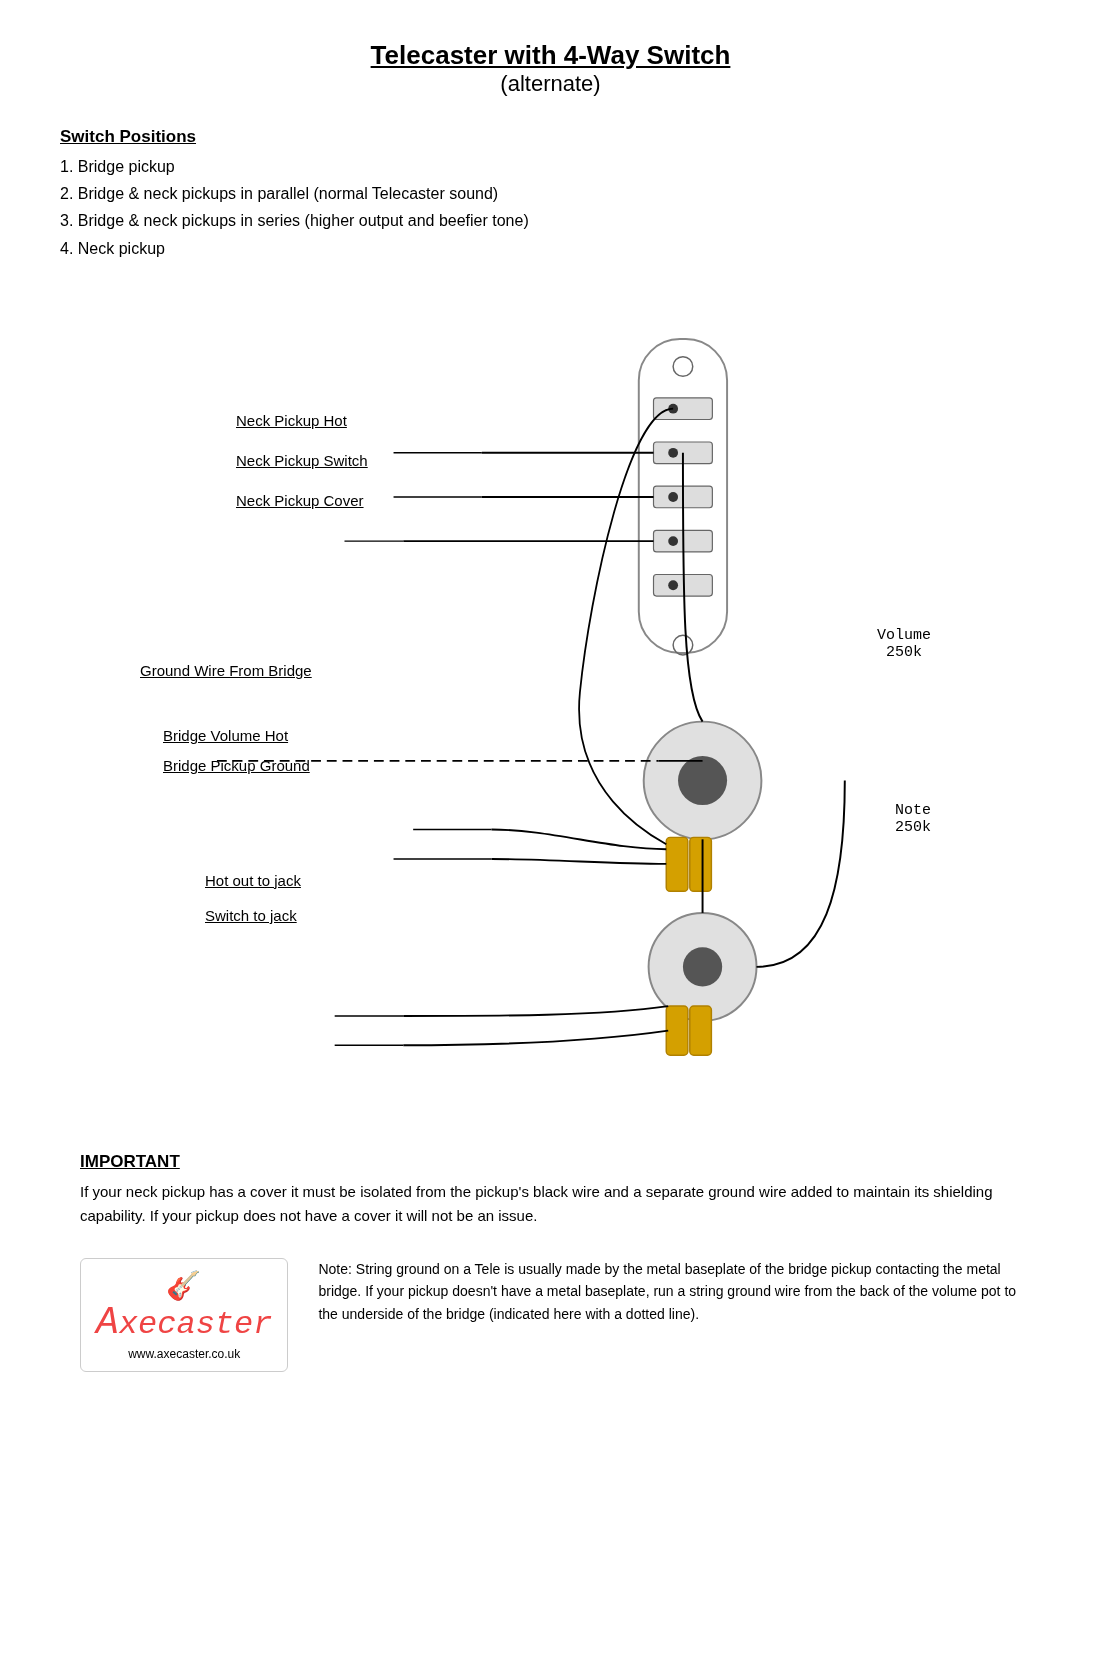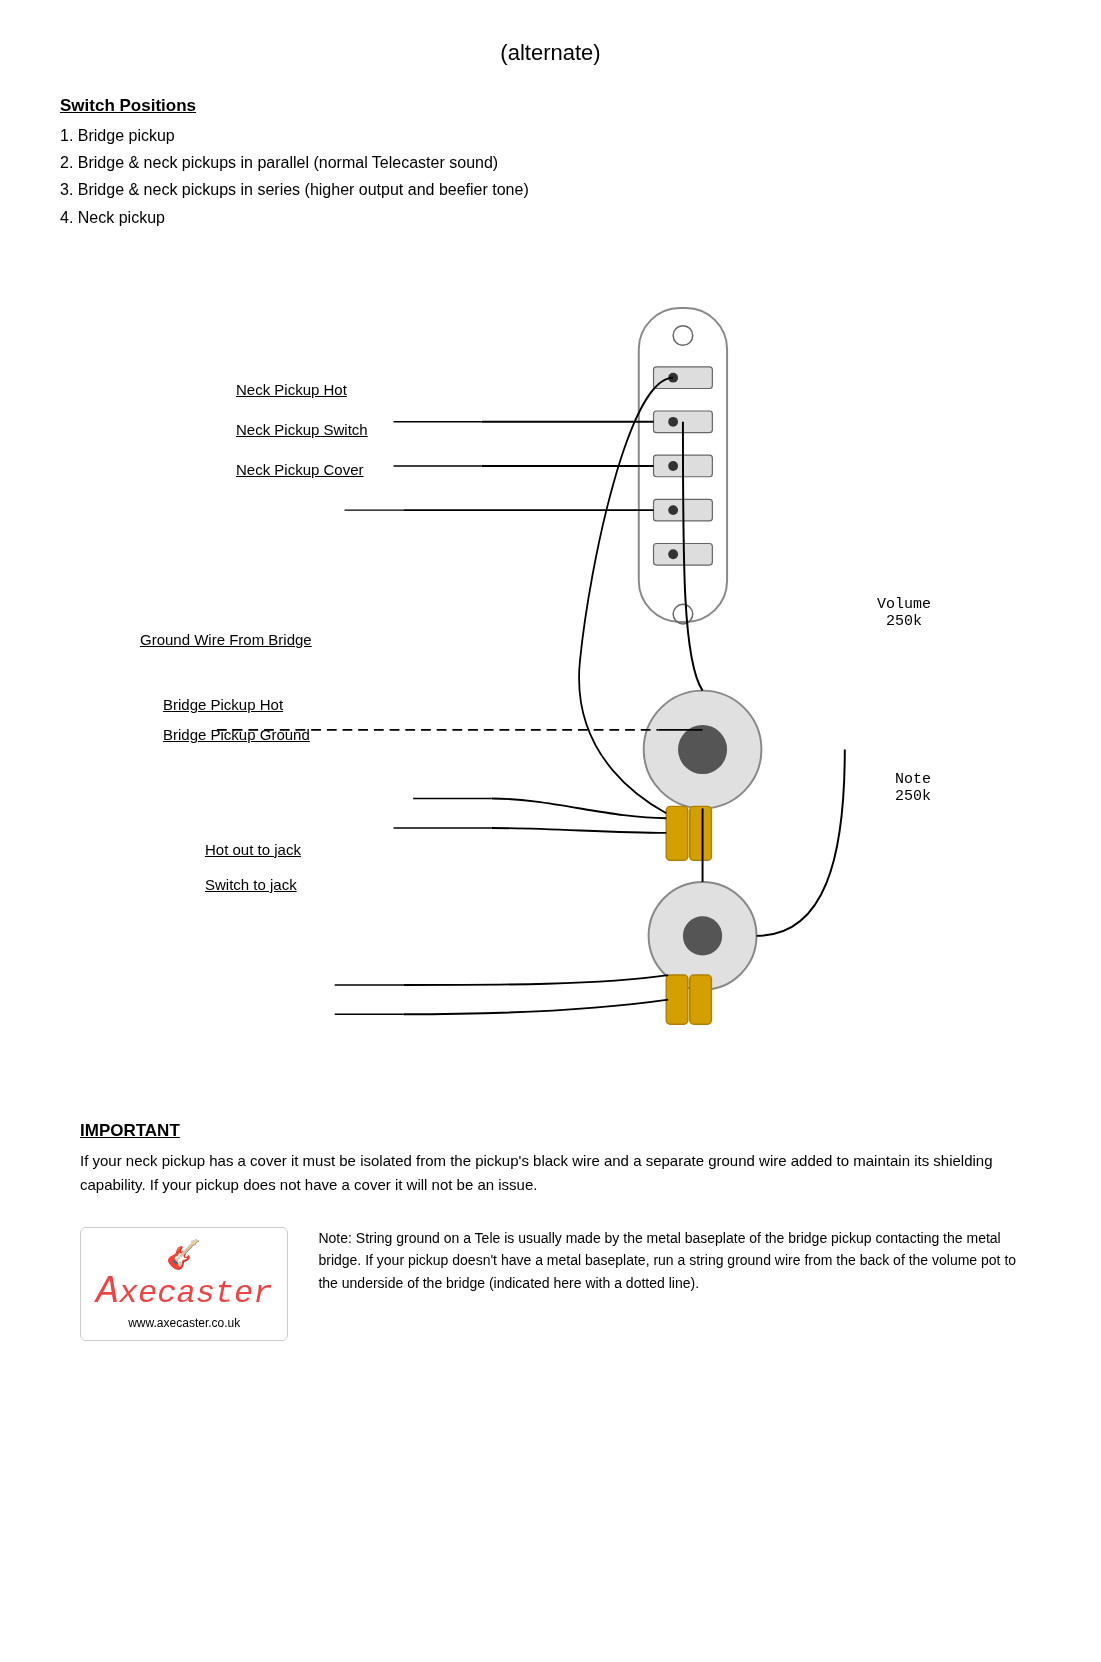--- a/index.html
+++ b/index.html
@@ -130,20 +130,21 @@
       padding: 10px 15px;
       text-align: center;
     }
   </style>
 </head>
 <body>
 
 <div class="page">
 
   <div class="title-section">
+    <div class="main-title">Telecaster with 4-Way Switch</div>
     <div class="sub-title">(alternate)</div>
   </div>
 
   <div class="switch-positions">
     <h3>Switch Positions</h3>
     <ol>
       <li>1. Bridge pickup</li>
       <li>2. Bridge &amp; neck pickups in parallel (normal Telecaster sound)</li>
       <li>3. Bridge &amp; neck pickups in series (higher output and beefier tone)</li>
       <li>4. Neck pickup</li>
@@ -217,21 +218,21 @@
 
       <path d="M 710 680 C 780 680 800 600 800 490" fill="none" stroke="#000" stroke-width="2"></path>
 
       <path d="M 655 550 L 655 625" fill="none" stroke="#000" stroke-width="2"></path>
     </svg>
 
     <span class="label" style="left:176px; top:120px;">Neck Pickup Hot</span>
     <span class="label" style="left:176px; top:160px;">Neck Pickup Switch</span>
     <span class="label" style="left:176px; top:200px;">Neck Pickup Cover</span>
     <span class="label" style="left:80px; top:370px;">Ground Wire From Bridge</span>
-    <span class="label" style="left:103px; top:435px;">Bridge Pickup Hot</span>
+    <span class="label" style="left:103px; top:435px;">Bridge Volume Hot</span>
     <span class="label" style="left:103px; top:465px;">Bridge Pickup Ground</span>
     <span class="label" style="left:145px; top:580px;">Hot out to jack</span>
     <span class="label" style="left:145px; top:615px;">Switch to jack</span>
     <span class="label-no-underline" style="right:110px; top:335px; text-align:center;">
       <span>Volume</span><br>
       <span>250k</span>
     </span>
     <span class="label-no-underline" style="right:110px; top:510px; text-align:center;">
       <span>Note</span><br>
       <span>250k</span>

